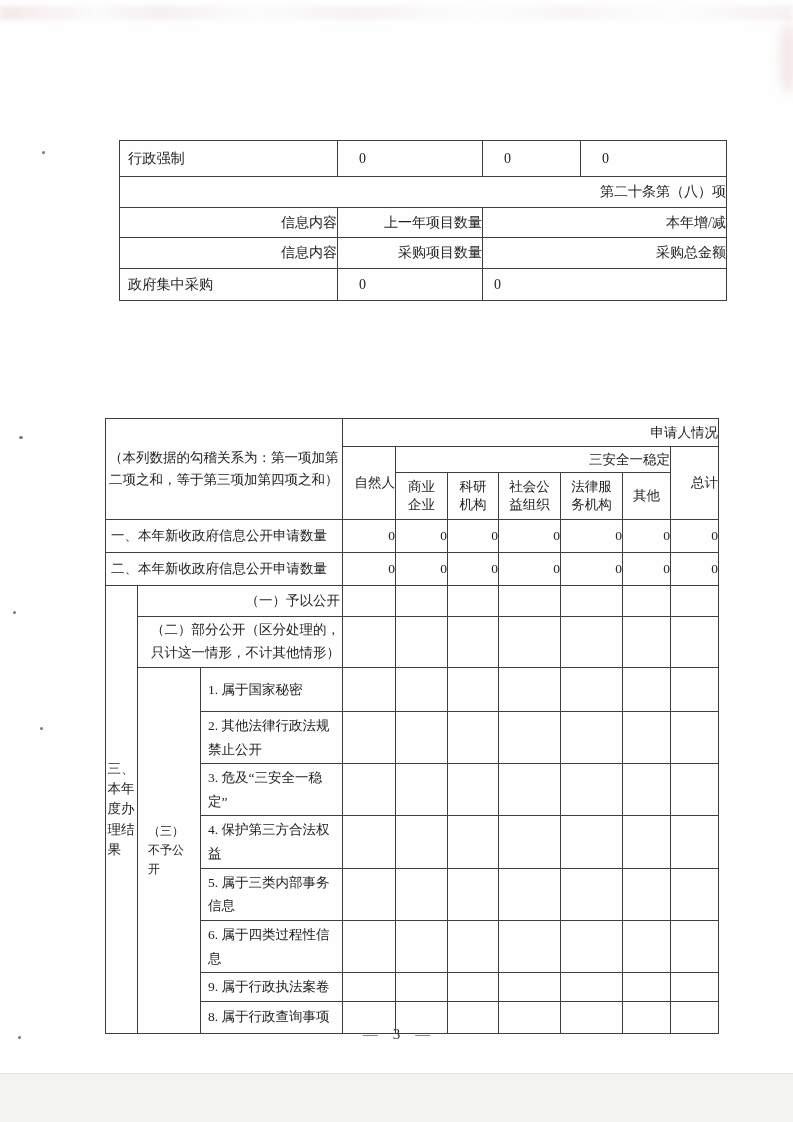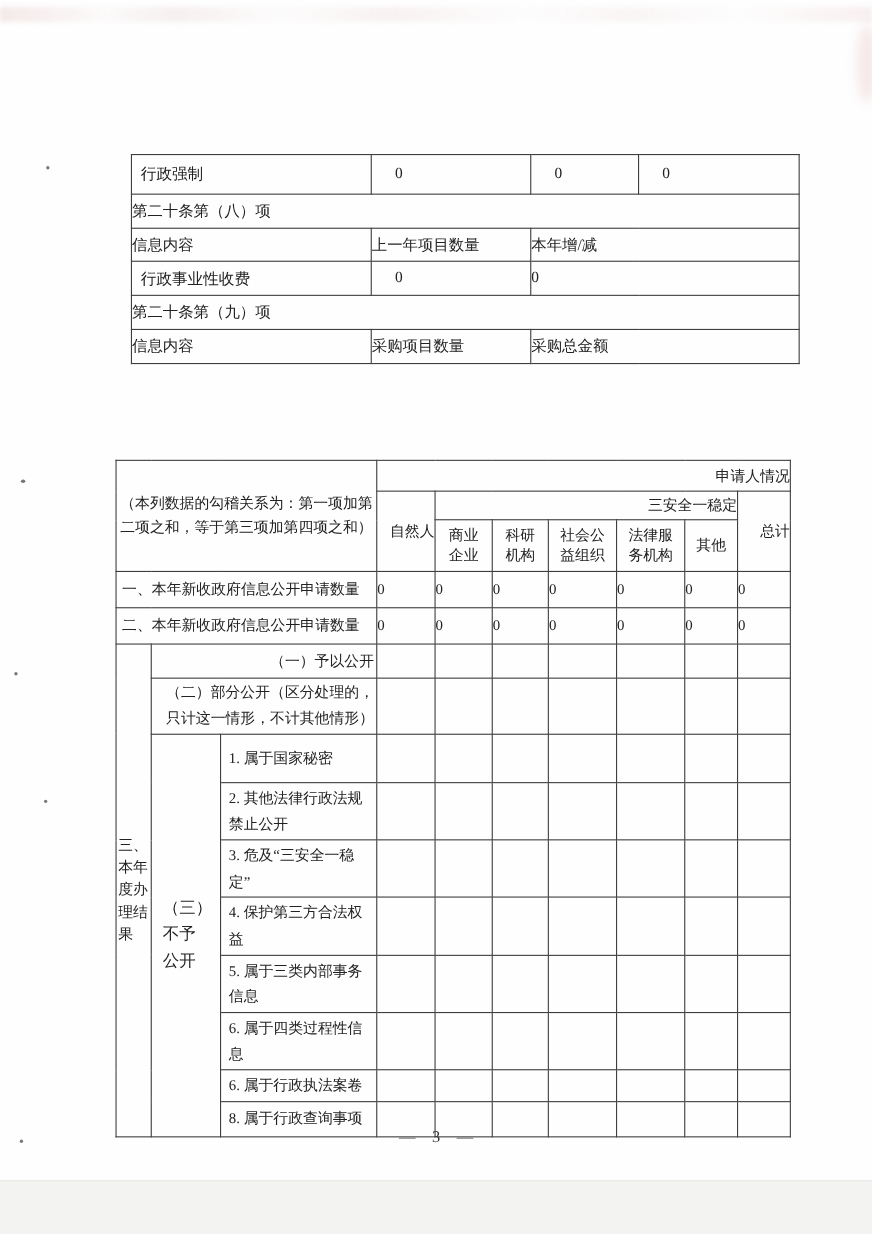--- a/index.html
+++ b/index.html
@@ -20,44 +20,44 @@
   .smudge-right{position:absolute;right:-4px;top:22px;width:18px;height:72px;
     background:rgba(233,196,196,.38);filter:blur(5px);border-radius:50%;}
   .dot{position:absolute;background:#4a4a4a;border-radius:50%;opacity:.75;}
   .bottom-band{position:absolute;left:0;bottom:0;width:100%;height:48px;
     background:#f3f3f1;border-top:1px solid #e6e6e3;}
 
   
   table{border-collapse:collapse;table-layout:fixed;}
   td{border:1.6px solid #3e3e3e;font-size:14px;vertical-align:middle;
      overflow:hidden;padding:0;}
-  .c{text-align:left;}
+  .c{text-align:right;}
   .lbl{text-align:left;padding-left:8px;font-size:14.2px;white-space:nowrap;}
   .pl20{text-align:left;padding-left:21px;}
   .pl12{text-align:left;padding-left:11px;}
 
   .top-table{position:absolute;left:119px;top:140px;width:607px;}
 
   .main-table{position:absolute;left:105px;top:418px;width:613px;}
   .main-table td{font-size:13.5px;}
   .hd{text-align:right;font-size:14px;}
   .orghead div{margin:0 auto;word-break:break-all;line-height:1.35;text-align:center;}
   .w2 div{width:29px;font-family:Liberation Serif, serif;}
   .w3 div{width:42px;}
   .rl{text-align:left;padding-left:5px;font-size:13.8px;white-space:nowrap;}
   .sub{text-align:right;padding:2px 2px 2px 13px;font-size:13.4px;
        line-height:1.7;word-break:break-all;}
   .item{text-align:left;padding:2px 4px 2px 7px;font-size:13.5px;
         line-height:1.75;word-break:break-all;}
   .note{font-size:13.4px;line-height:1.65;padding:0 3px;word-break:break-all;
-        text-align:center;vertical-align:middle;}
+        text-align:left;vertical-align:middle;}
   .vert div{width:28px;margin:0 auto;word-break:break-all;
             line-height:1.5;font-size:13.5px;text-align:left;}
   .nod div{width:42px;margin:0 auto;word-break:break-all;
-           line-height:1.6;font-size:15px;text-align:left;}
+           line-height:1.6;font-size:12px;text-align:left;}
   .zero{font-size:14px;}
 
   
   .section-heading{position:absolute;left:143px;top:364px;
     font-family:"Liberation Sans","DejaVu Sans",sans-serif;
     font-weight:bold;font-size:20px;letter-spacing:2px;color:#161616;}
   .page-number{position:absolute;left:0;top:1026px;width:100%;
     text-align:center;font-size:15px;color:#333;}
   .page-number .dash{color:#5a5a5a;margin:0 15px;}
 </style>
@@ -91,31 +91,28 @@
     </tr>
     <tr style="height:31px">
       <td class="c" colspan="4">第二十条第（八）项</td>
     </tr>
     <tr style="height:30px">
       <td class="c">信息内容</td>
       <td class="c">上一年项目数量</td>
       <td class="c" colspan="2">本年增/减</td>
     </tr>
     <tr style="height:31px">
-      <td class="lbl">行政事业性收费</td>
-      <td class="pl20 zero">0</td>
-      <td class="c zero" colspan="2">0</td>
-    </tr>
-    <tr style="height:31px">
-      <td class="c" colspan="4">第二十条第（九）项</td>
-    </tr>
-    <tr style="height:31px">
       <td class="c">信息内容</td>
       <td class="c">采购项目数量</td>
       <td class="c" colspan="2">采购总金额</td>
+    </tr>
+    <tr style="height:32px">
+      <td class="lbl">政府集中采购</td>
+      <td class="pl20 zero">0</td>
+      <td class="pl12 zero" colspan="2">0</td>
     </tr>
   </tbody>
     </table>
 
 
   <table class="main-table">
     <colgroup>
       <col style="width:32px">
         <col style="width:63px">
         <col style="width:142px">
@@ -254,21 +251,21 @@
       <td class="item">6. 属于四类过程性信息</td>
       <td></td>
           <td></td>
           <td></td>
           <td></td>
           <td></td>
           <td></td>
           <td></td>
     </tr>
     <tr style="height:27px">
-      <td class="item">6. 属于行政执法案卷</td>
+      <td class="item">9. 属于行政执法案卷</td>
       <td></td>
           <td></td>
           <td></td>
           <td></td>
           <td></td>
           <td></td>
           <td></td>
     </tr>
     <tr style="height:32px">
       <td class="item">8. 属于行政查询事项</td>

